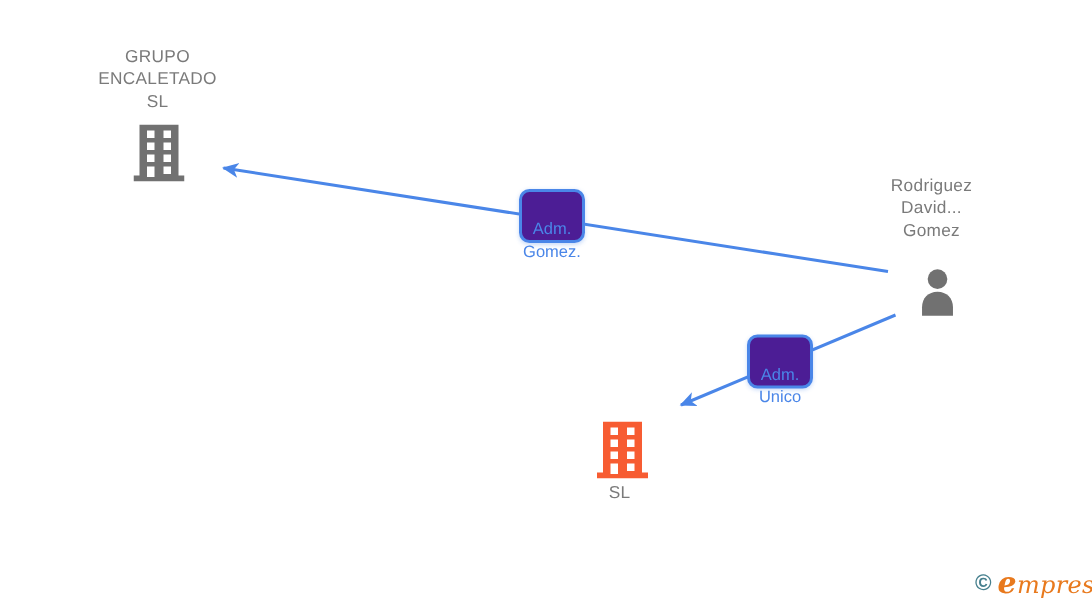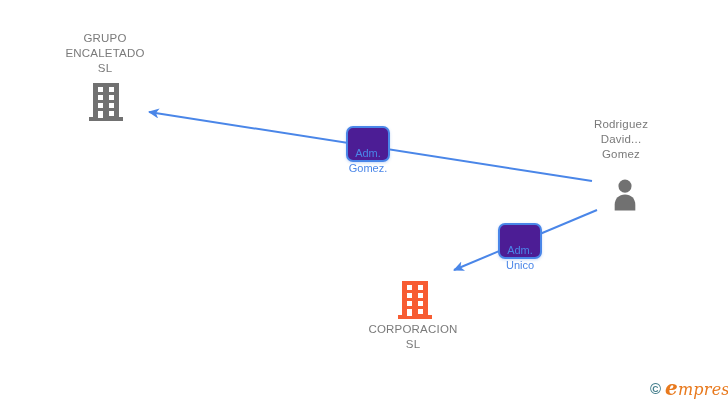--- a/index.html
+++ b/index.html
@@ -104,21 +104,20 @@
       <rect class="win" x="20" y="4" width="5" height="5"></rect>
       <rect class="win" x="9" y="12" width="5" height="5"></rect>
       <rect class="win" x="20" y="12" width="5" height="5"></rect>
       <rect class="win" x="9" y="20" width="5" height="5"></rect>
       <rect class="win" x="20" y="20" width="5" height="5"></rect>
       <rect class="win" x="9" y="28" width="5" height="7"></rect>
       <rect class="win" x="20" y="28" width="5" height="5"></rect>
     </svg>
   </div>
   <div class="node-label" style="left:343px;top:322px;">
-    <div>CORPORACION</div>
     <div>SL</div>
   </div>
 
   <div class="edge-label" style="left:346px;top:126px;">
     <div>Adm.</div>
     <div>Gomez.</div>
   </div>
   <div class="edge-label" style="left:498px;top:223px;">
     <div>Adm.</div>
     <div>Unico</div>

